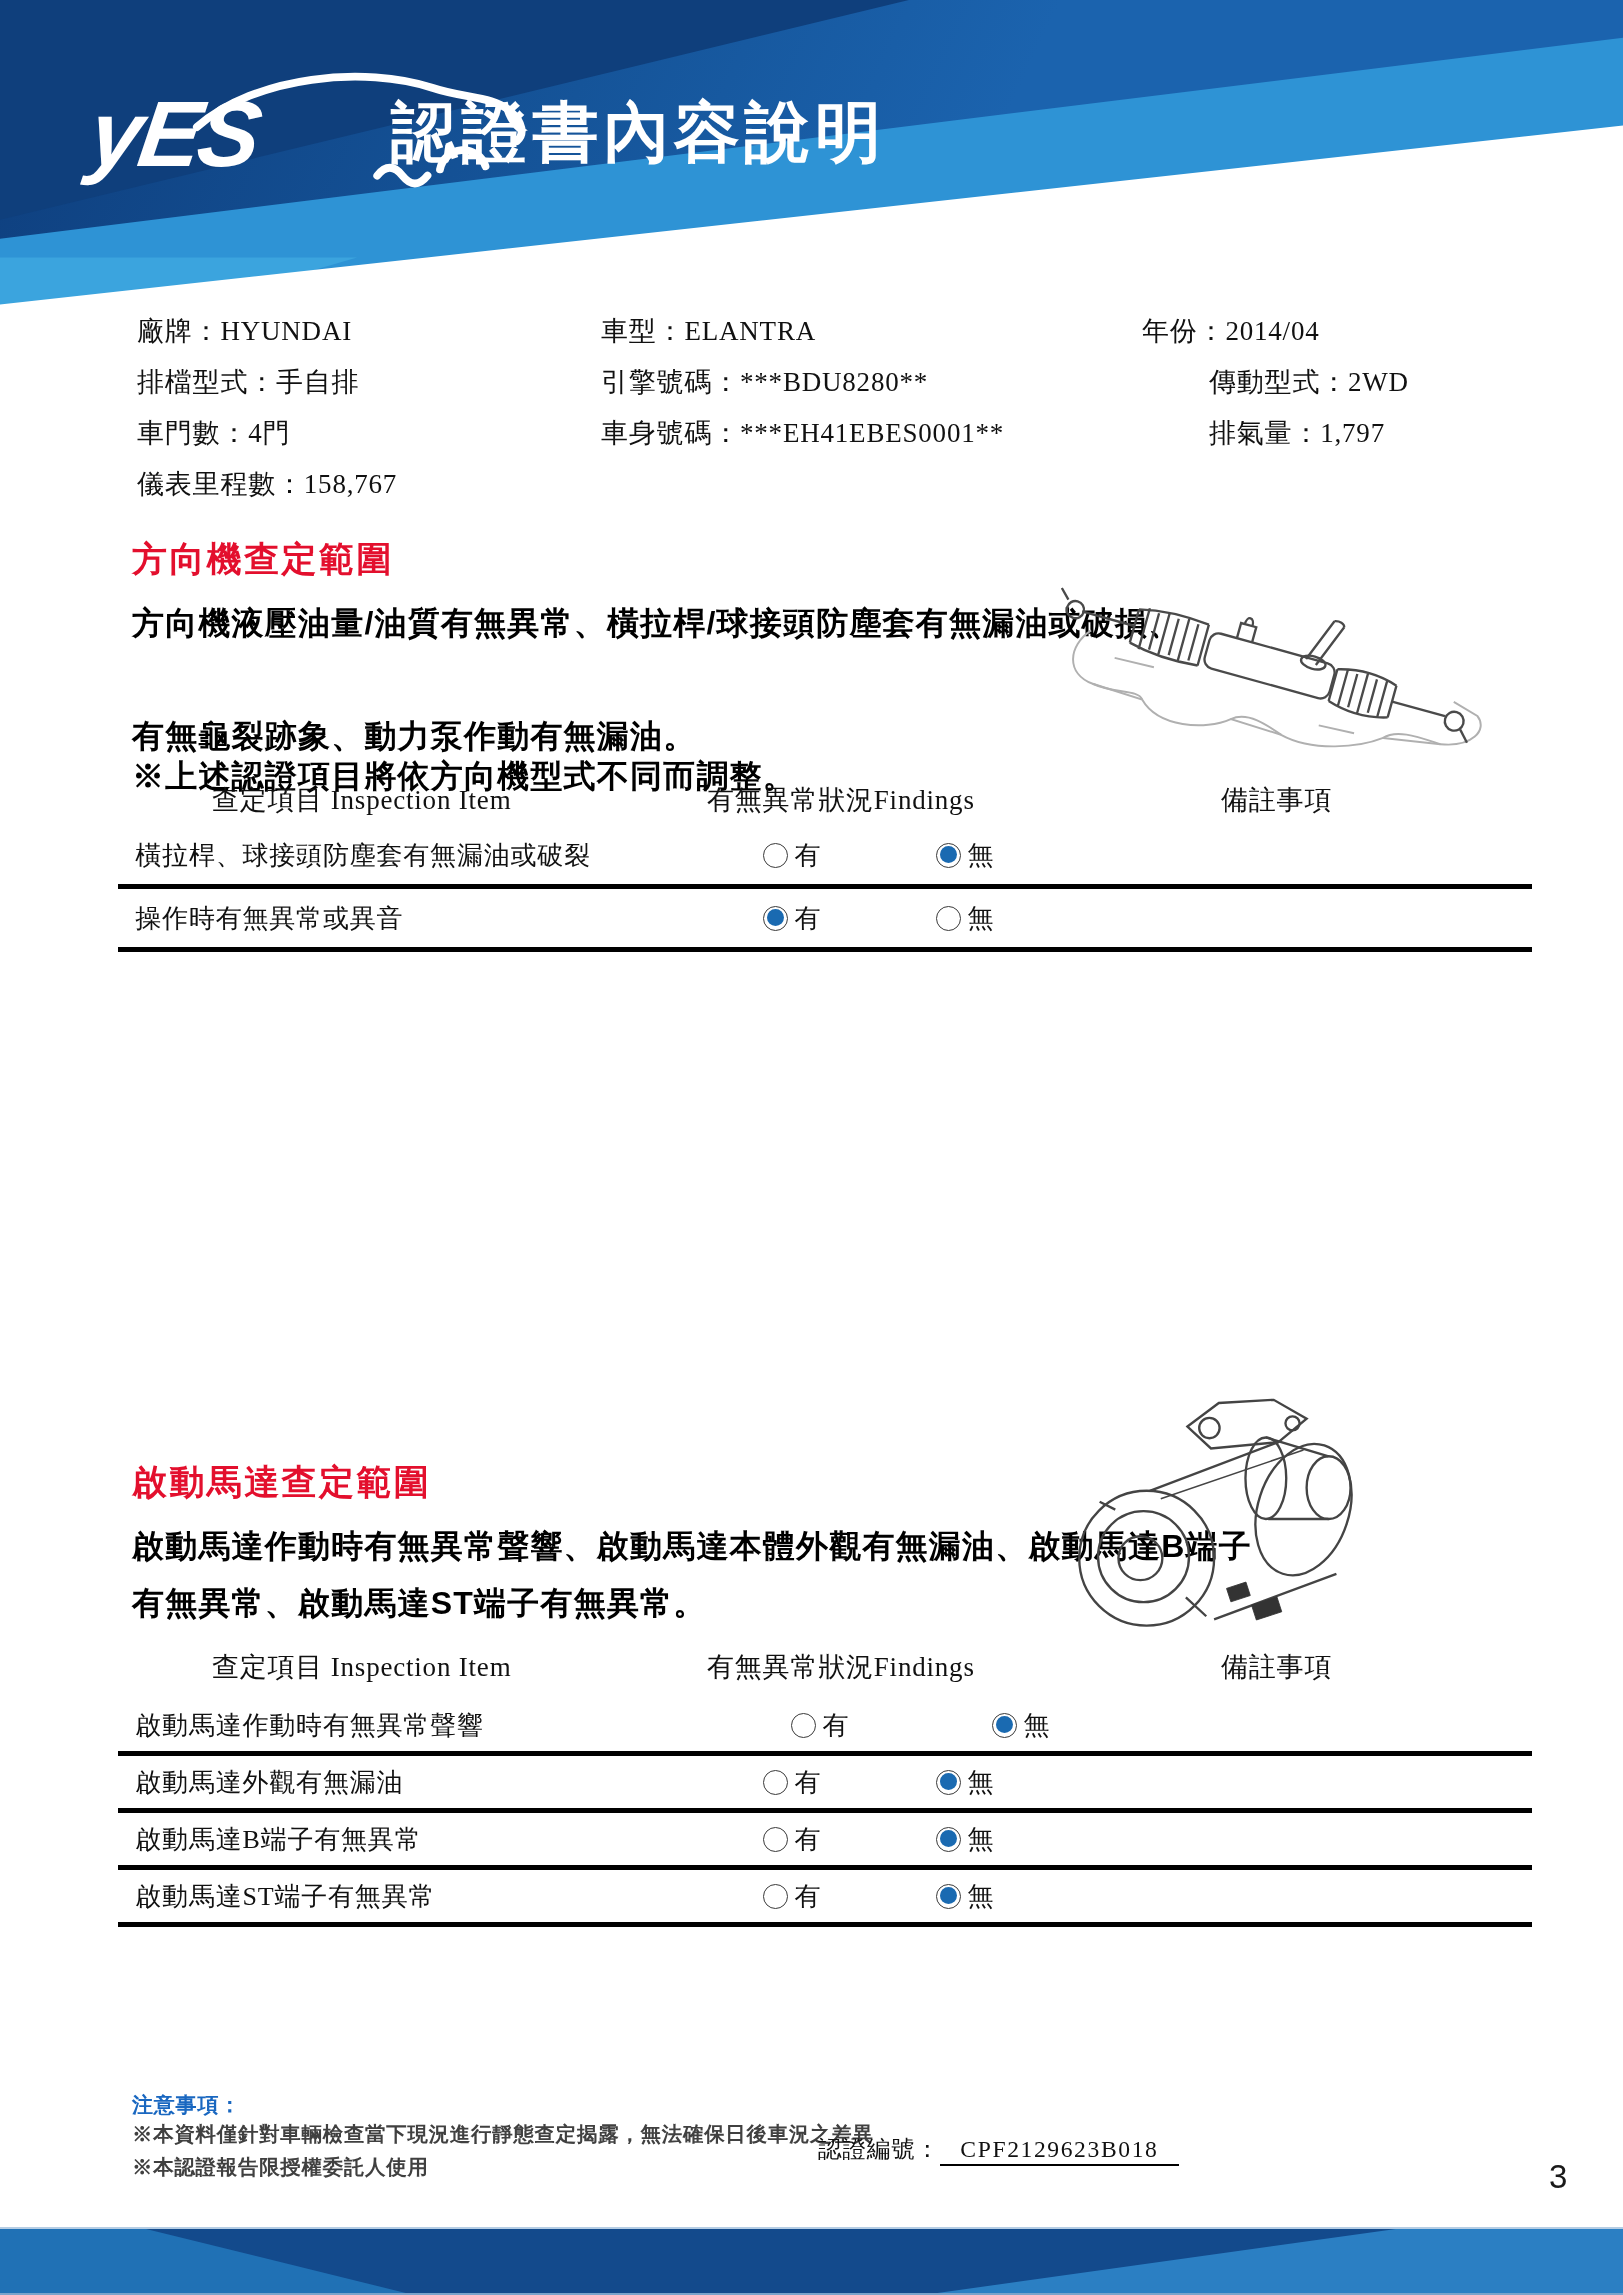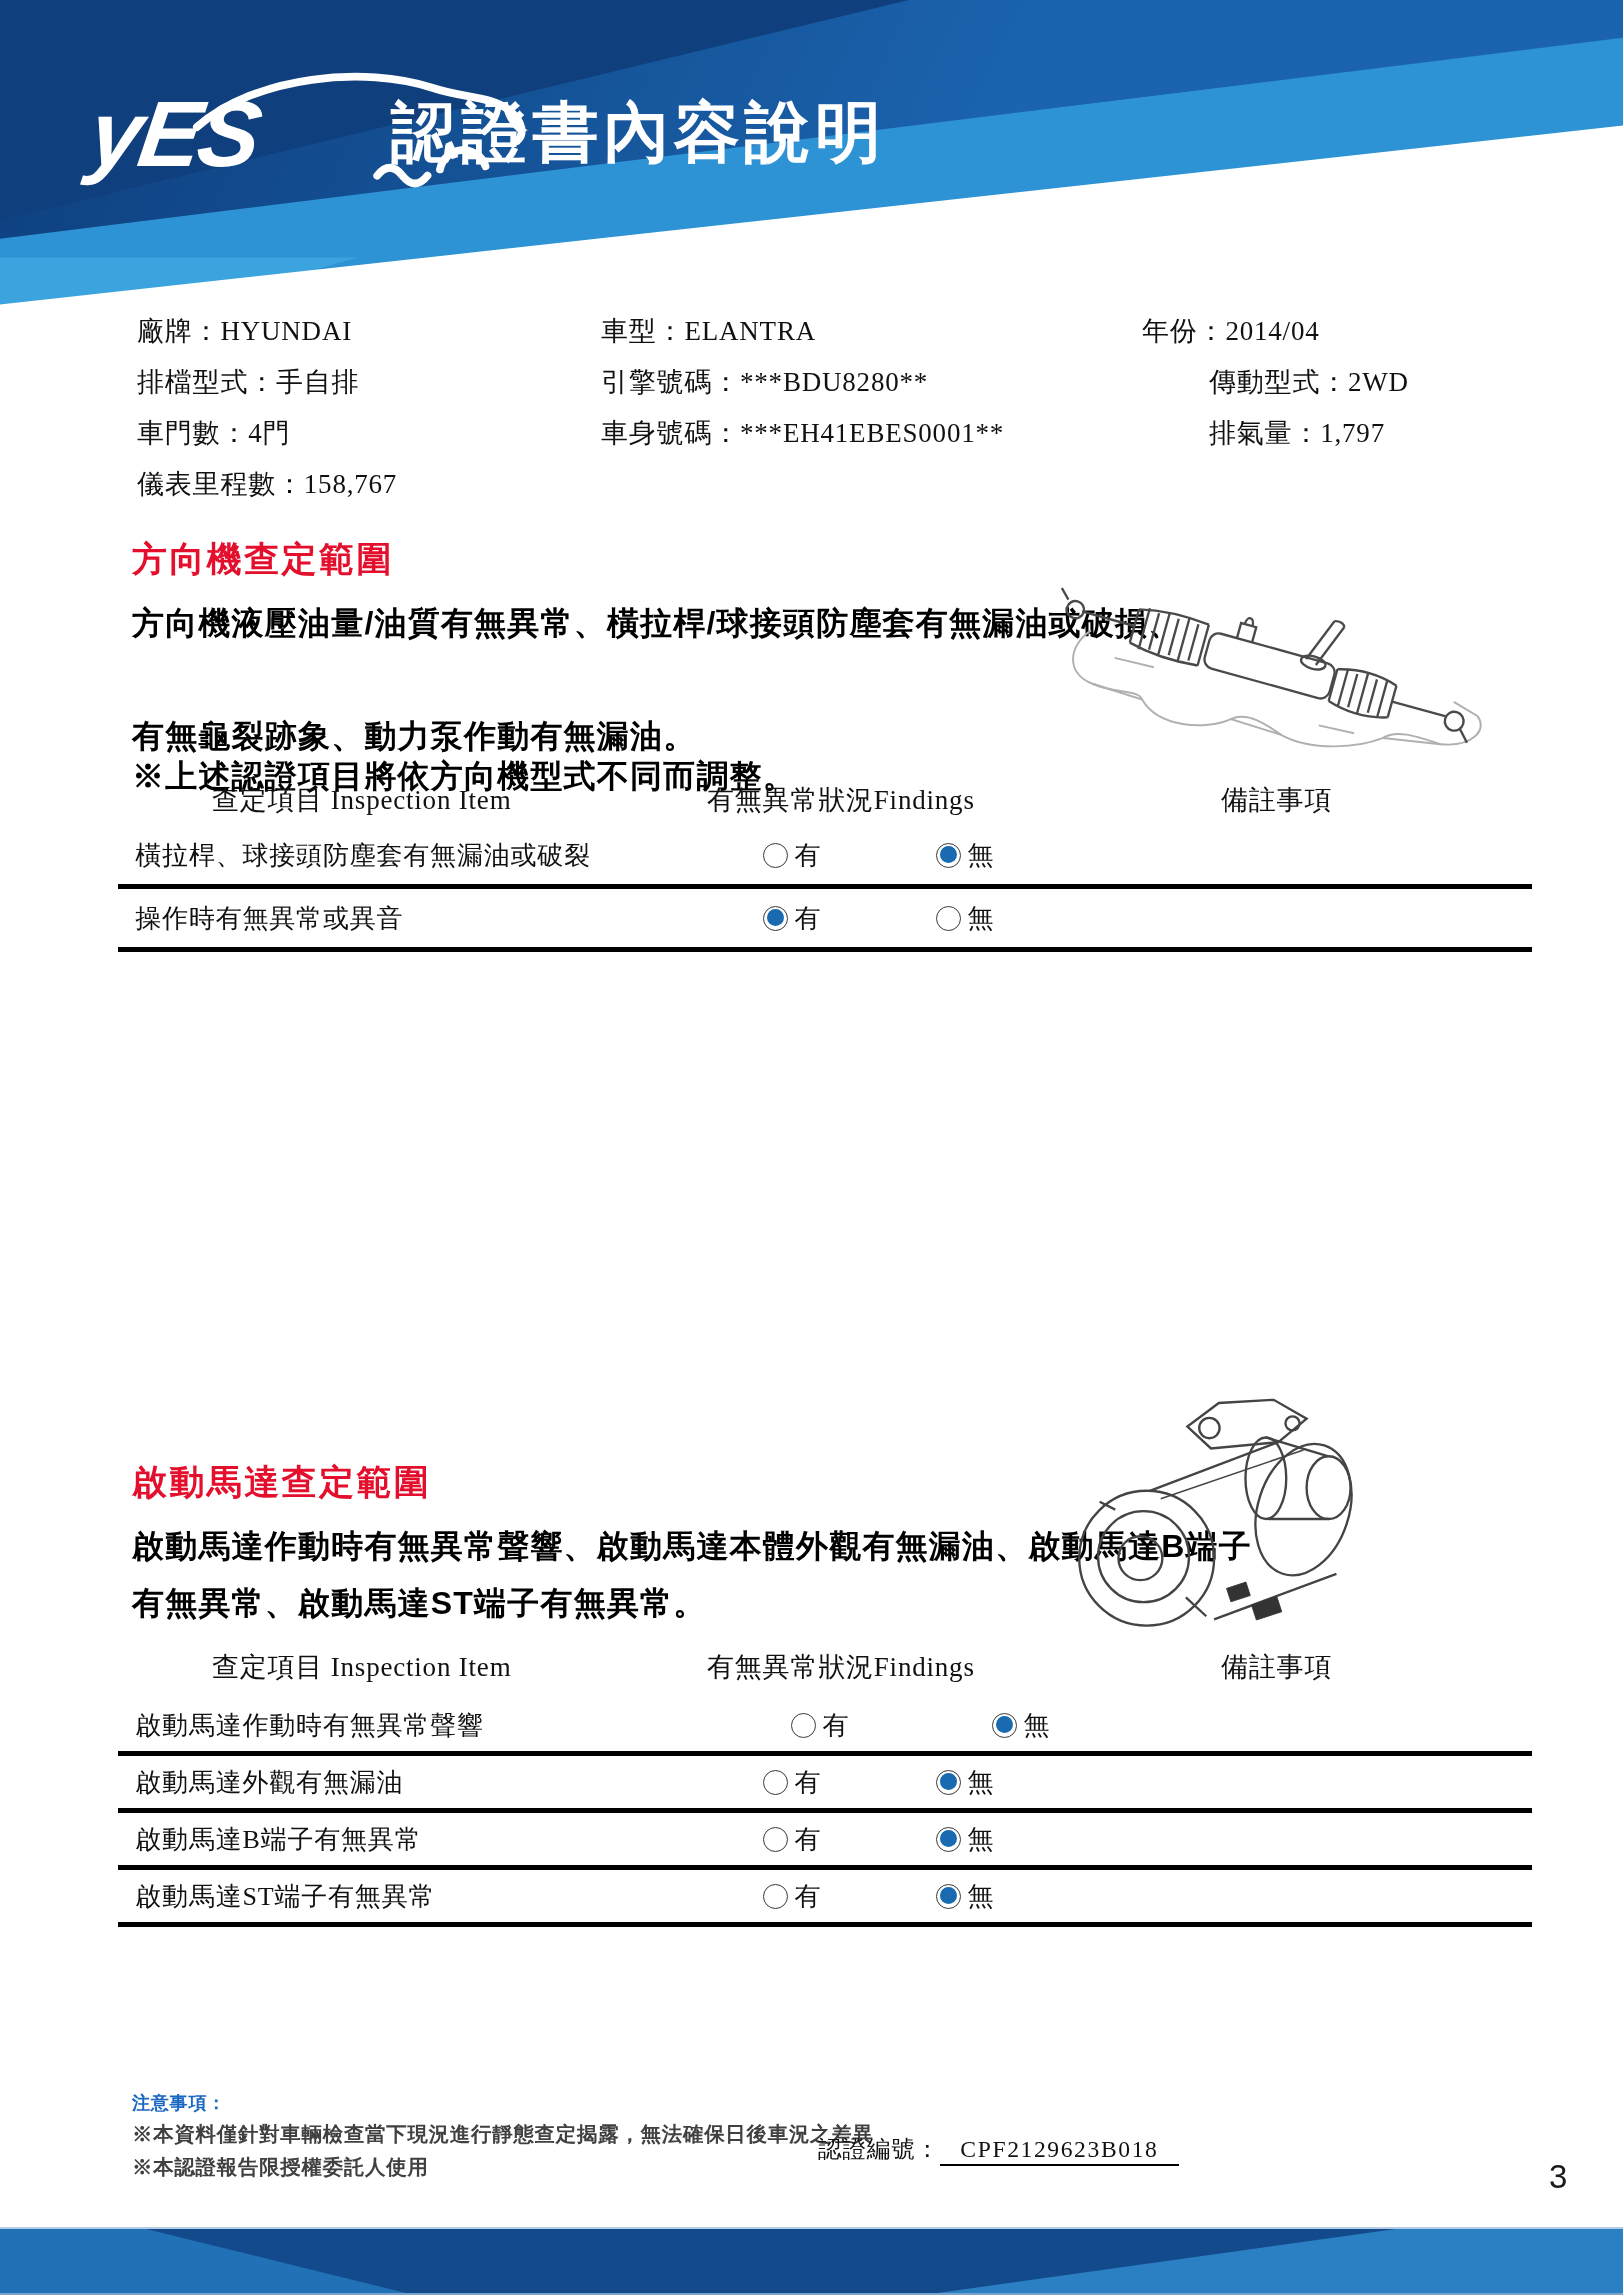--- a/index.html
+++ b/index.html
@@ -29,21 +29,21 @@
   .trow .item{width:628px;padding-left:17.3px;font-size:26px;font-family:"Liberation Serif",serif;letter-spacing:0.8px;white-space:nowrap;}
   .rg{display:flex;align-items:center;width:71px;}
   .rg.wu{margin-left:102px;}
   .radio{width:25px;height:25px;border:1.6px solid #3a3a3a;border-radius:50%;box-sizing:border-box;
          background:#fff;position:relative;flex:none;}
   .radio.checked::after{content:"";position:absolute;left:2.4px;top:2.4px;width:17.3px;height:17.3px;border-radius:50%;background:#1a6ab1;}
   .rlabel{font-size:26px;font-family:"Liberation Serif",serif;margin-left:6.3px;}
   .remark{flex:1;font-size:26px;font-family:"Liberation Serif",serif;}
   .illus{position:absolute;}
   
-  .note-title{position:absolute;left:132px;top:2091px;font-size:18px;font-weight:800;color:#1967c0;letter-spacing:0.8px;}
+  .note-title{position:absolute;left:132px;top:2091px;font-size:21px;font-weight:800;color:#1967c0;letter-spacing:0.8px;}
   .note-line{position:absolute;left:132px;font-size:20.4px;font-weight:700;color:#404040;letter-spacing:0.8px;white-space:nowrap;}
   .cert{position:absolute;left:818px;top:2133px;font-size:23.6px;font-family:"Liberation Serif",serif;letter-spacing:0.8px;white-space:nowrap;}
   .cert .num{border-bottom:2.4px solid #000;padding:0 20.4px 1.6px 20.4px;letter-spacing:1.6px;}
   .page-num{position:absolute;left:1549px;top:2158px;font-size:33px;color:#1a1a1a;}
   .footbar{position:absolute;left:0;top:2227px;width:1623px;height:68px;background:#134a8c;border-top:2.4px solid #b5cde4;}
   .fb-left{position:absolute;left:0;top:0;width:100%;height:100%;background:#2071b5;clip-path:polygon(0 0,9% 0,26% 100%,0 100%);}
   .fb-right{position:absolute;left:0;top:0;width:100%;height:100%;background:#2b7fc3;clip-path:polygon(86% 0,100% 0,100% 100%,56% 100%);}
   .fb-bottom{position:absolute;left:0;bottom:0;width:100%;height:3.9px;background:#7aa3cb;}
 </style>
 </head>

